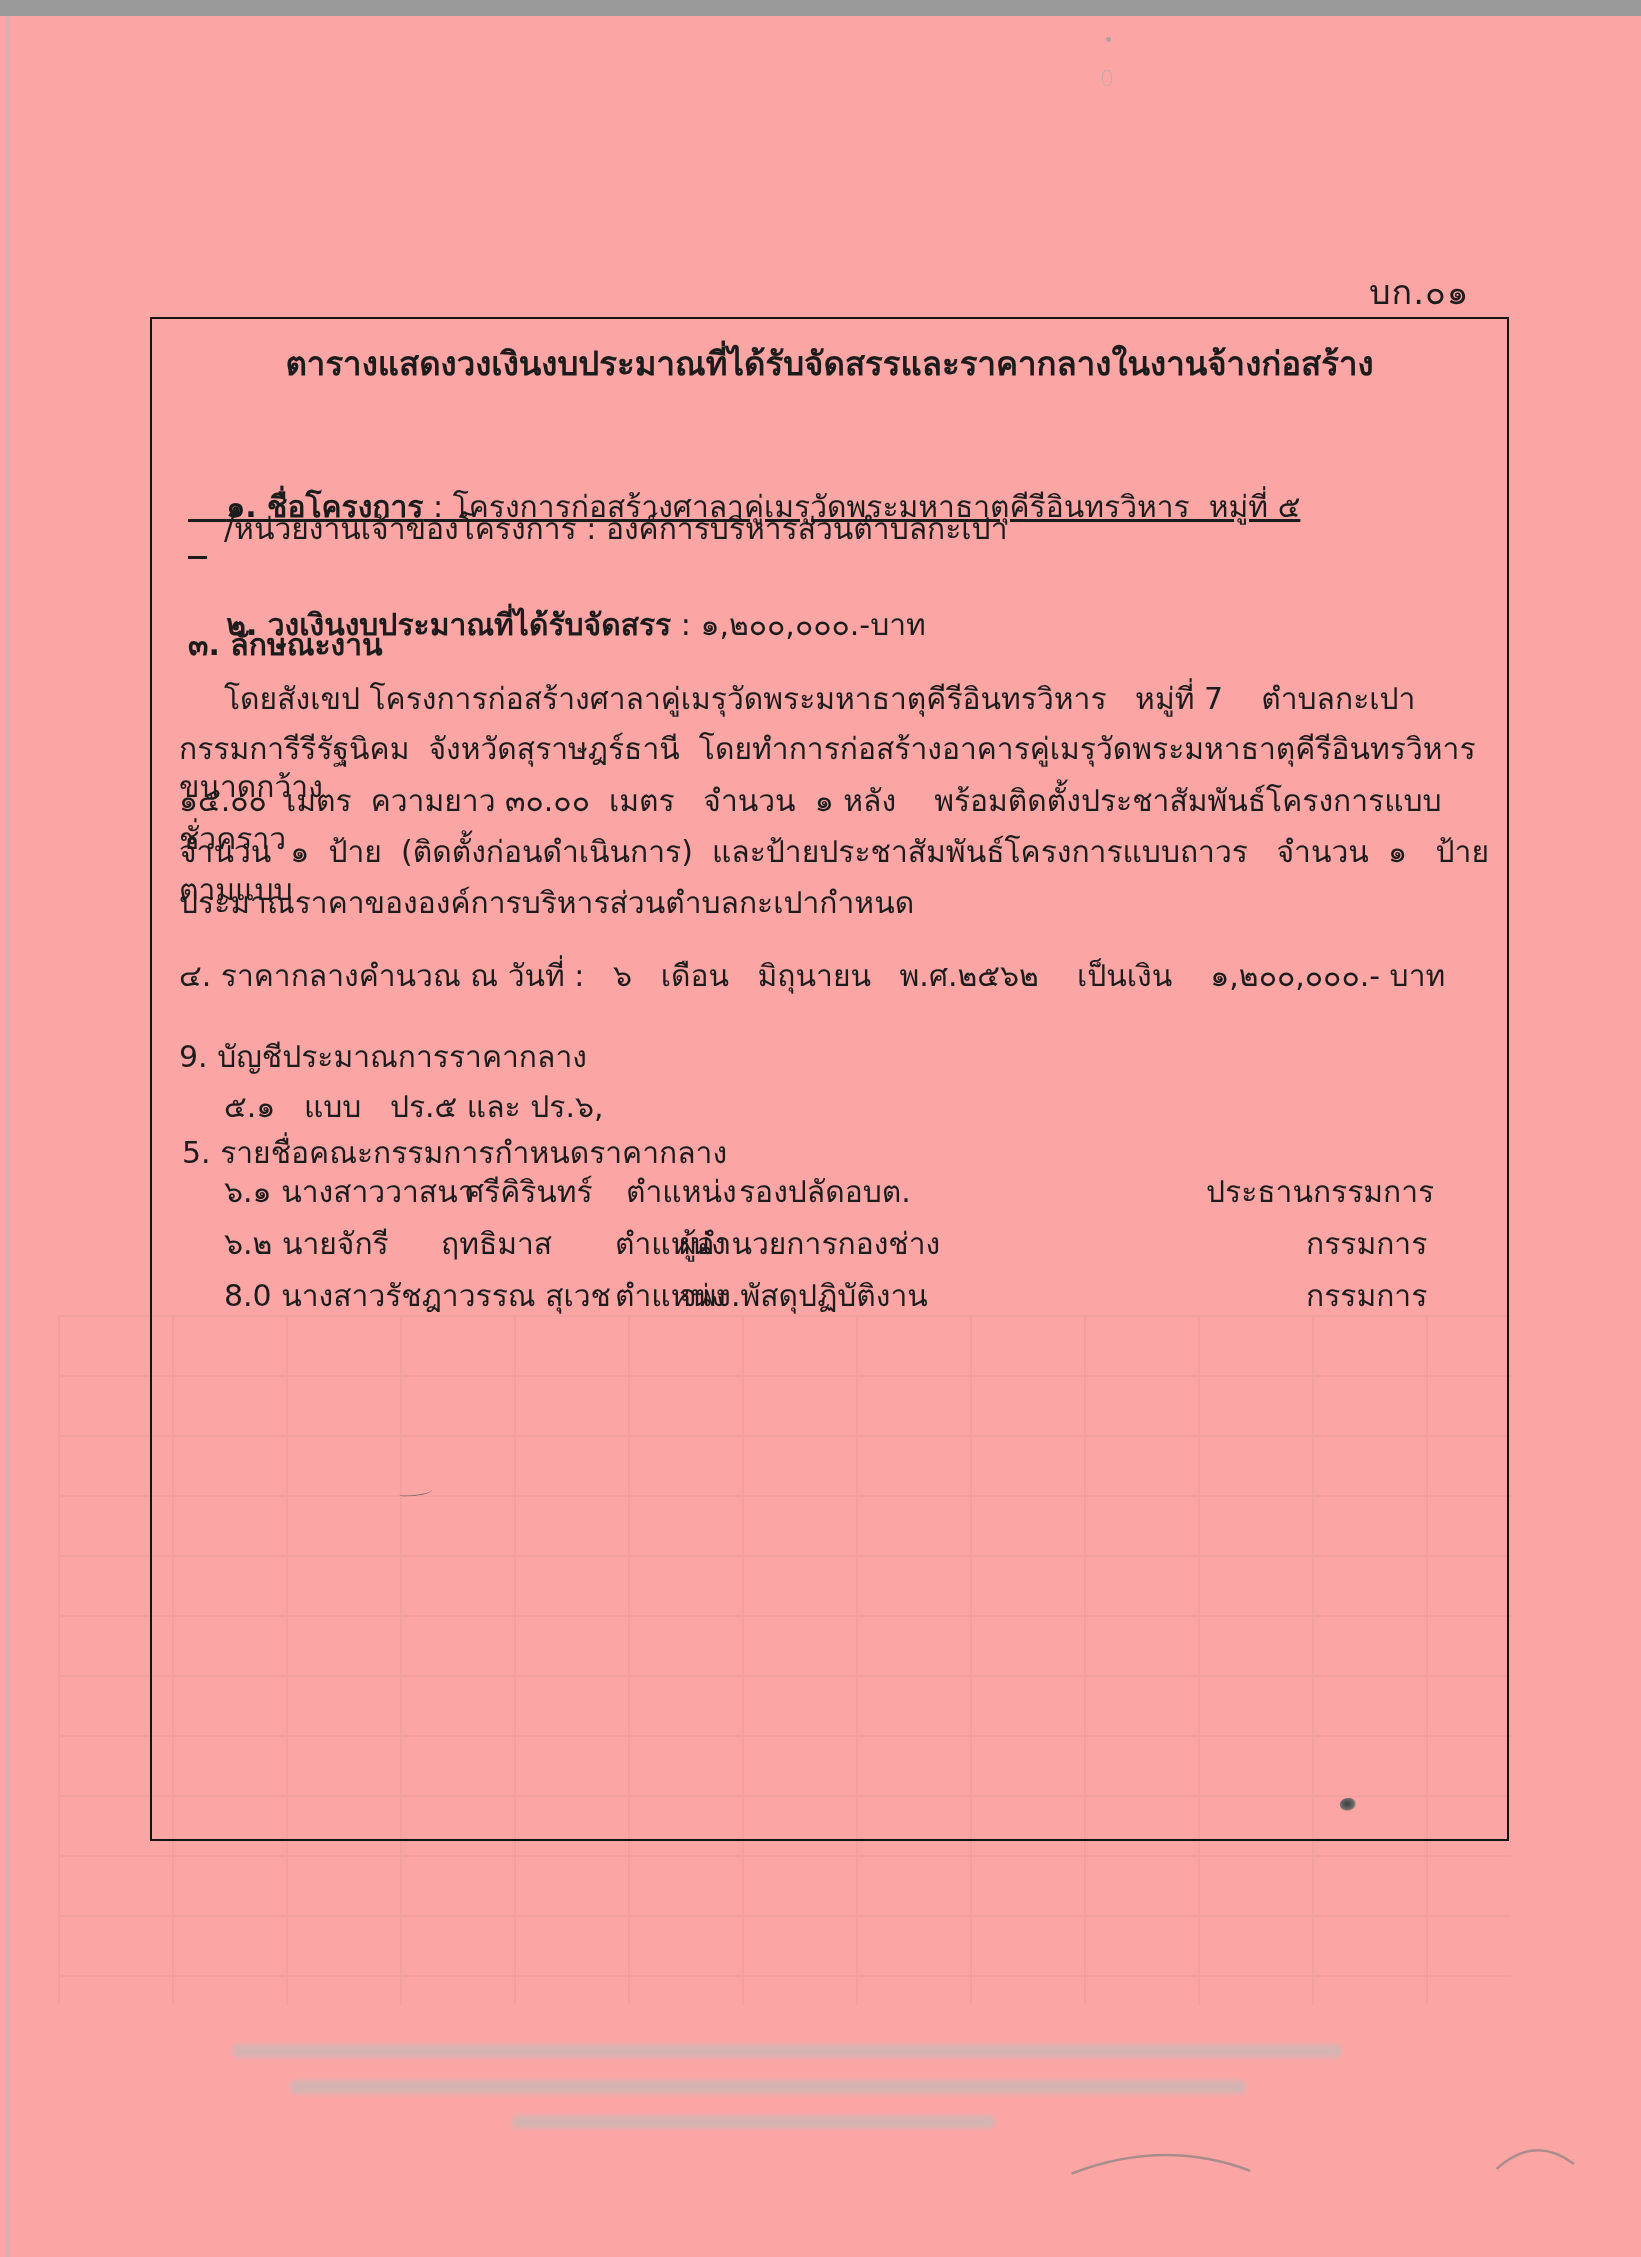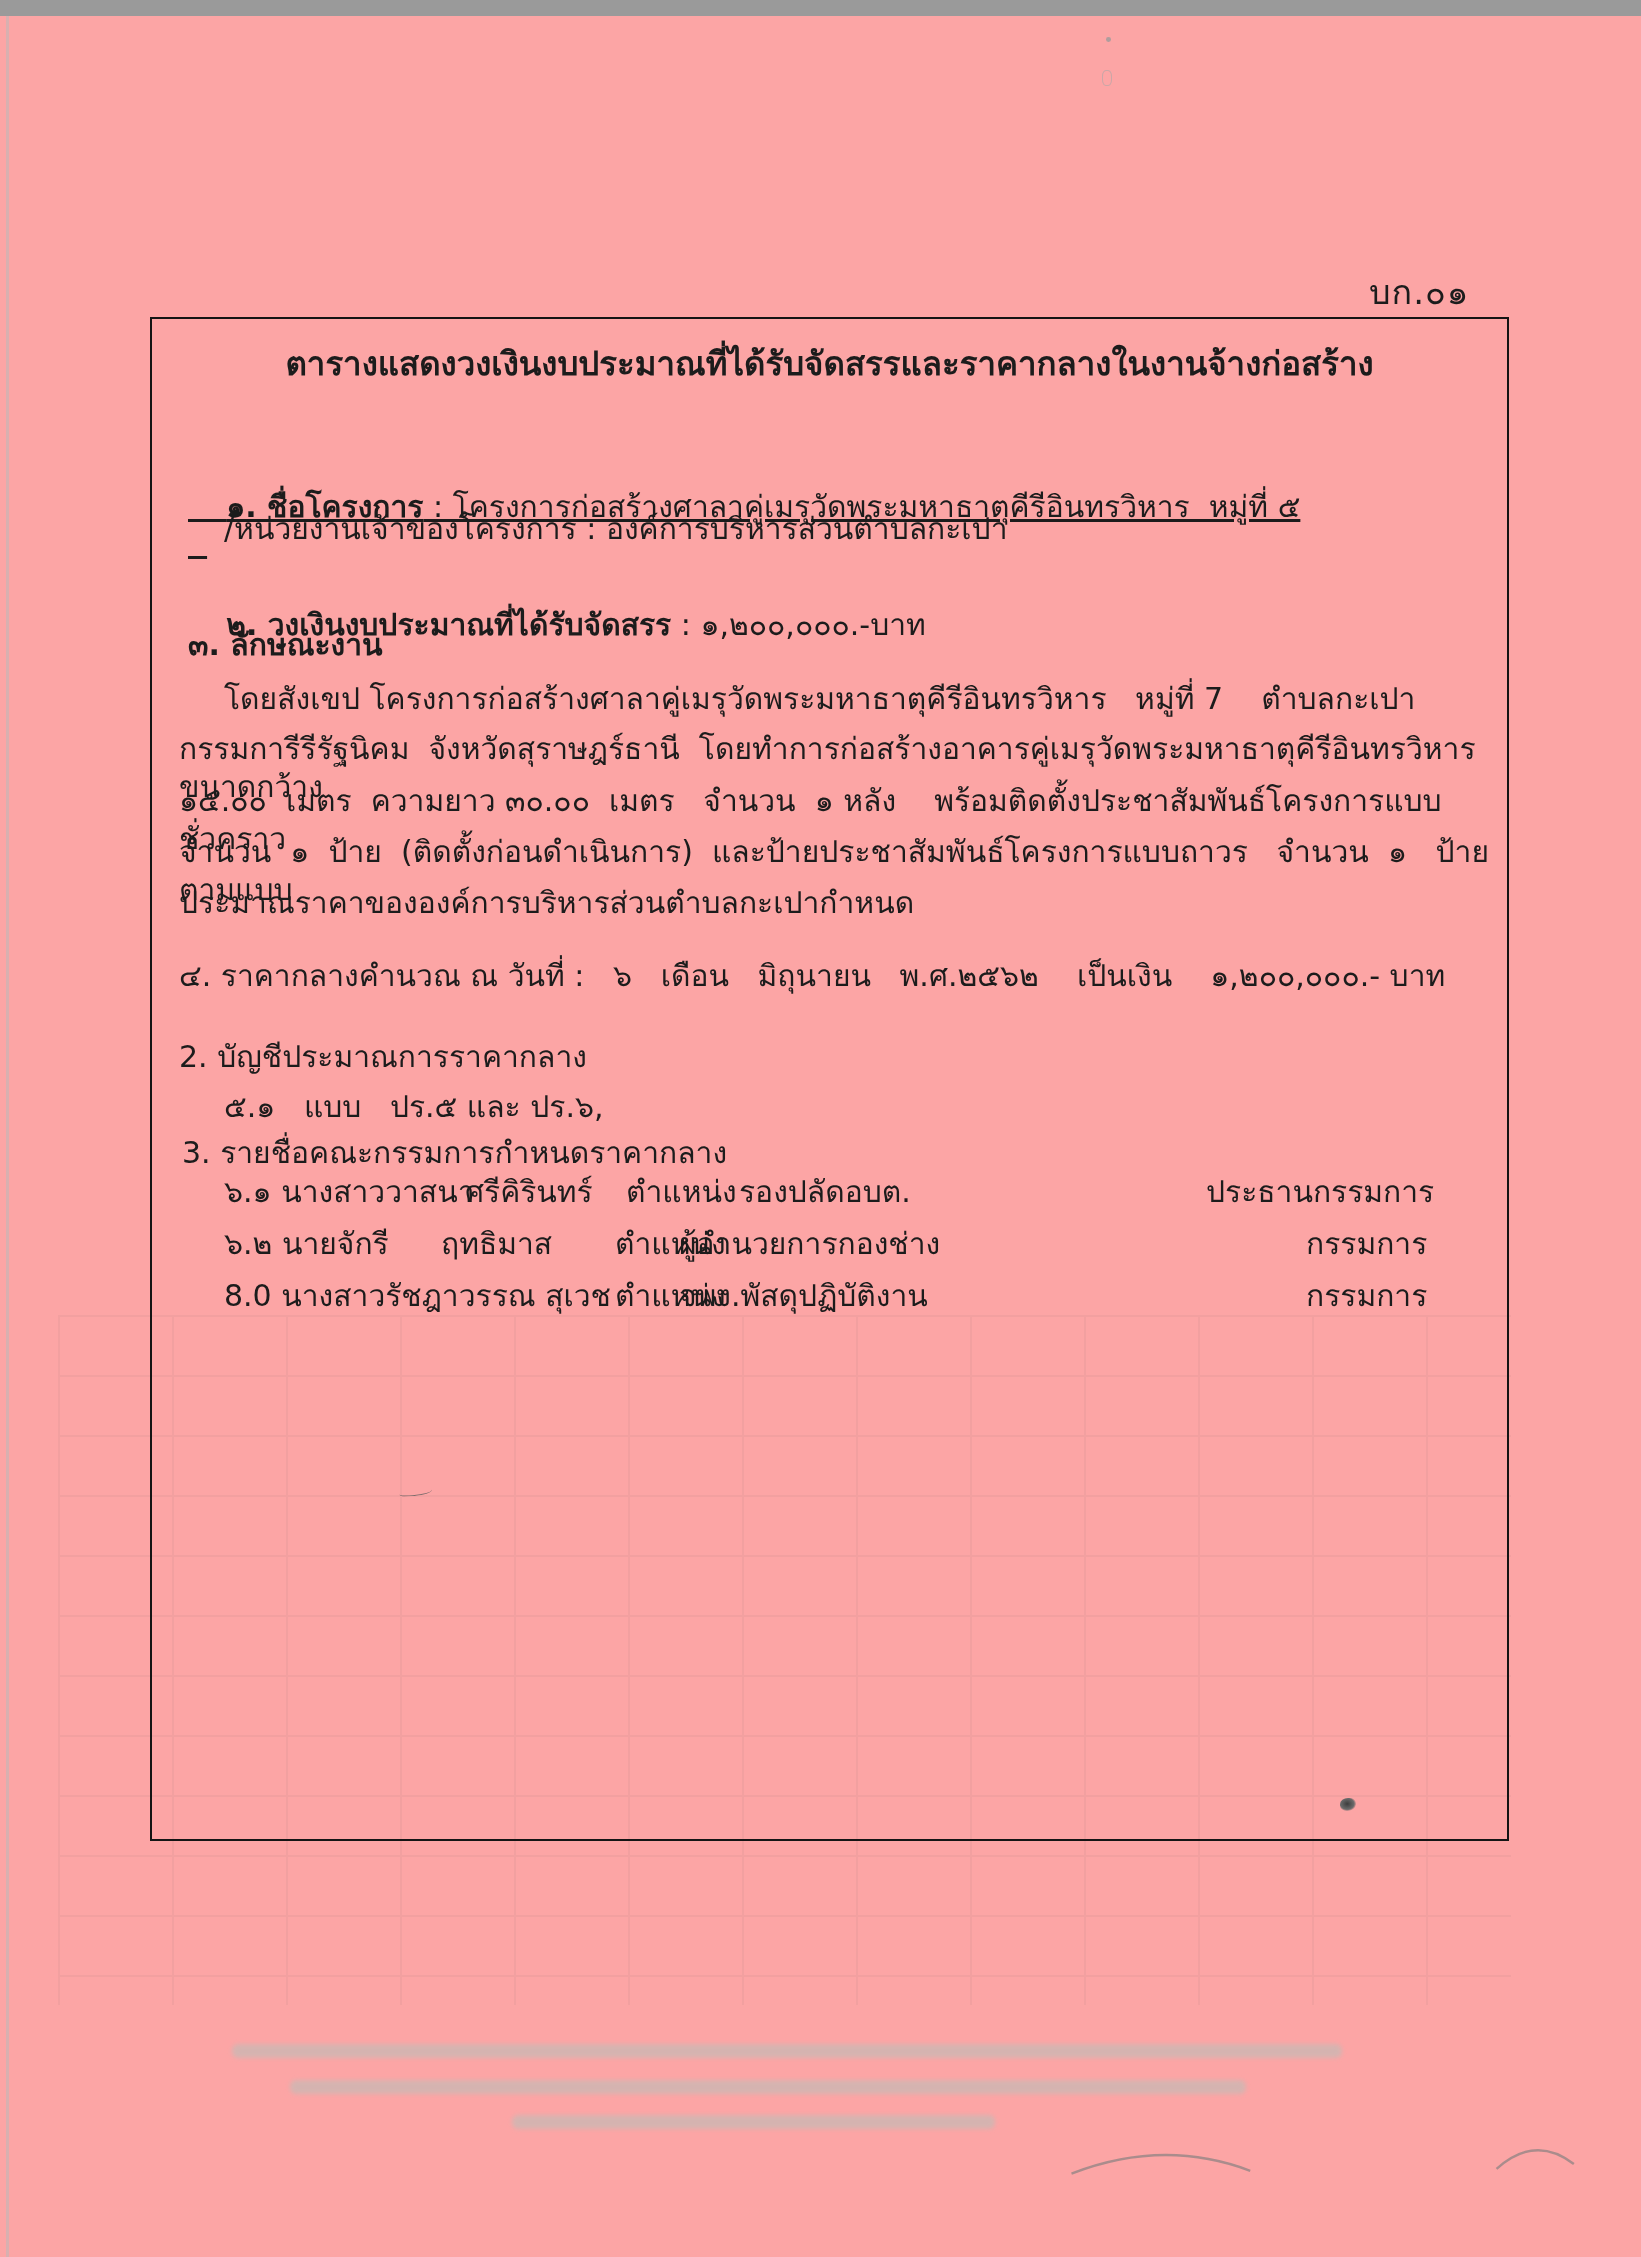--- a/index.html
+++ b/index.html
@@ -89,24 +89,24 @@
 
   <div class="abs t b" style="left:188px; top:610px;">๓. ลักษณะงาน</div>
   <div class="abs t" style="left:224px; top:664px; width:1246px;">โดยสังเขป โครงการก่อสร้างศาลาคู่เมรุวัดพระมหาธาตุคีรีอินทรวิหาร   หมู่ที่ 7    ตำบลกะเปา</div>
   <div class="abs t" style="left:179px; top:714px; width:1313px;">กรรมการีรีรัฐนิคม  จังหวัดสุราษฎร์ธานี  โดยทำการก่อสร้างอาคารคู่เมรุวัดพระมหาธาตุคีรีอินทรวิหาร ขนาดกว้าง</div>
   <div class="abs t" style="left:179px; top:766px; width:1313px;">๑๕.๐๐  เมตร  ความยาว ๓๐.๐๐  เมตร   จำนวน  ๑ หลัง    พร้อมติดตั้งประชาสัมพันธ์โครงการแบบชั่วคราว</div>
   <div class="abs t" style="left:179px; top:817px; width:1313px;">จำนวน  ๑  ป้าย  (ติดตั้งก่อนดำเนินการ)  และป้ายประชาสัมพันธ์โครงการแบบถาวร   จำนวน  ๑   ป้าย  ตามแบบ</div>
   <div class="abs t" style="left:179px; top:868px; width:1313px;">ประมาณราคาขององค์การบริหารส่วนตำบลกะเปากำหนด</div>
 
   <div class="abs t" style="left:179px; top:941px; width:1323px;">๔. ราคากลางคำนวณ ณ วันที่ :   ๖   เดือน   มิถุนายน   พ.ศ.๒๕๖๒    เป็นเงิน    ๑,๒๐๐,๐๐๐.- บาท</div>
 
-  <div class="abs t" style="left:179px; top:1022px;">2. บัญชีประมาณการราคากลาง</div>
+  <div class="abs t" style="left:179px; top:1022px;">9. บัญชีประมาณการราคากลาง</div>
   <div class="abs t" style="left:224px; top:1072px;">๕.๑   แบบ   ปร.๕ และ ปร.๖,</div>
 
-  <div class="abs t" style="left:182px; top:1118px;">3. รายชื่อคณะกรรมการกำหนดราคากลาง</div>
+  <div class="abs t" style="left:182px; top:1118px;">5. รายชื่อคณะกรรมการกำหนดราคากลาง</div>
 
   <div>
     <span class="abs t" style="left:224px;  top:1157px;">๖.๑ นางสาววาสนา</span>
     <span class="abs t" style="left:465px;  top:1157px;">ศรีคิรินทร์</span>
     <span class="abs t" style="left:626px;  top:1157px;">ตำแหน่ง</span>
     <span class="abs t" style="left:739px;  top:1157px;">รองปลัดอบต.</span>
     <span class="abs t" style="left:1206px; top:1157px;text-align:center;">ประธานกรรมการ</span>
   </div>
 
   <div>

